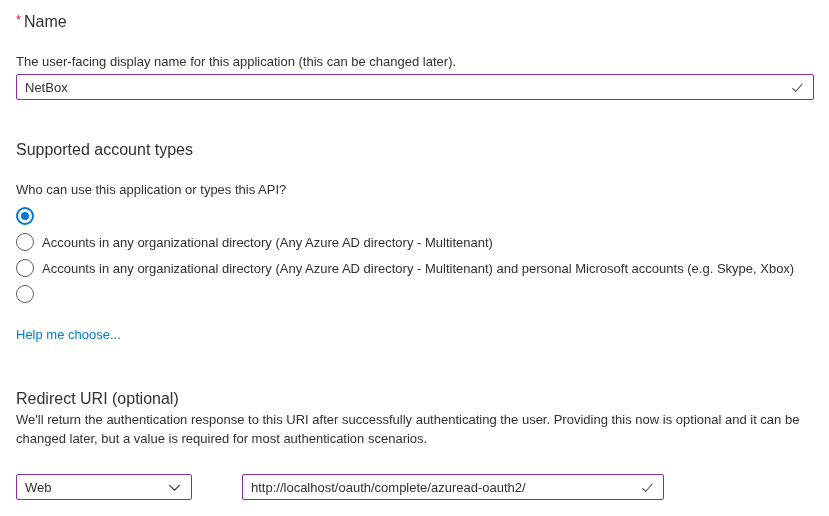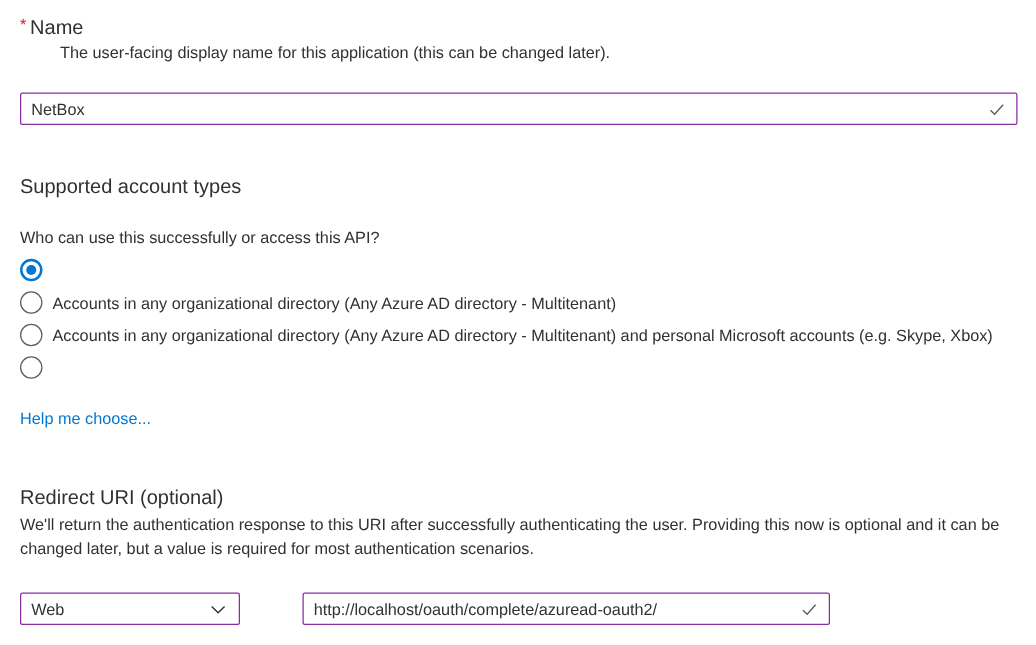--- a/index.html
+++ b/index.html
@@ -127,34 +127,34 @@
     margin-right: 9px;
     display: flex;
     align-items: center;
   }
 </style>
 </head>
 <body>
 
 <h3 class="section-title" style="top:12px;"><span class="required-mark">*</span><span>Name</span></h3>
 
-<div class="desc" style="top:32px;margin-left:32px;">The user-facing display name for this application (this can be changed later).</div>
+<div class="desc" style="top:52px;">The user-facing display name for this application (this can be changed later).</div>
 
 <div class="text-input-wrap" style="left:16px; top:74px; width:798px;gap:36px;">
   <input type="text" value="NetBox" style="">
   <span class="input-check">
     <svg width="15" height="15" viewBox="0 0 16 16">
         <path d="M2.5 8.8l3.6 3.4 7.2-8.2" fill="none" stroke="#605e5c" stroke-width="1.2"></path>
       </svg>
   </span>
 </div>
 
 <h3 class="section-title" style="top:141px;">Supported account types</h3>
 
-<div class="desc" style="top:180px;">Who can use this successfully or access this API?</div>
+<div class="desc" style="top:180px;">Who can use this application or types this API?</div>
 
 <div class="radio-group">
   <div class="radio-row selected">
     <span class="radio-circle">
         <span class="radio-dot"></span>
       </span>
   </div>
   <div class="radio-row">
     <span class="radio-circle"></span>
     <span class="radio-label">Accounts in any organizational directory (Any Azure AD directory - Multitenant)</span>

